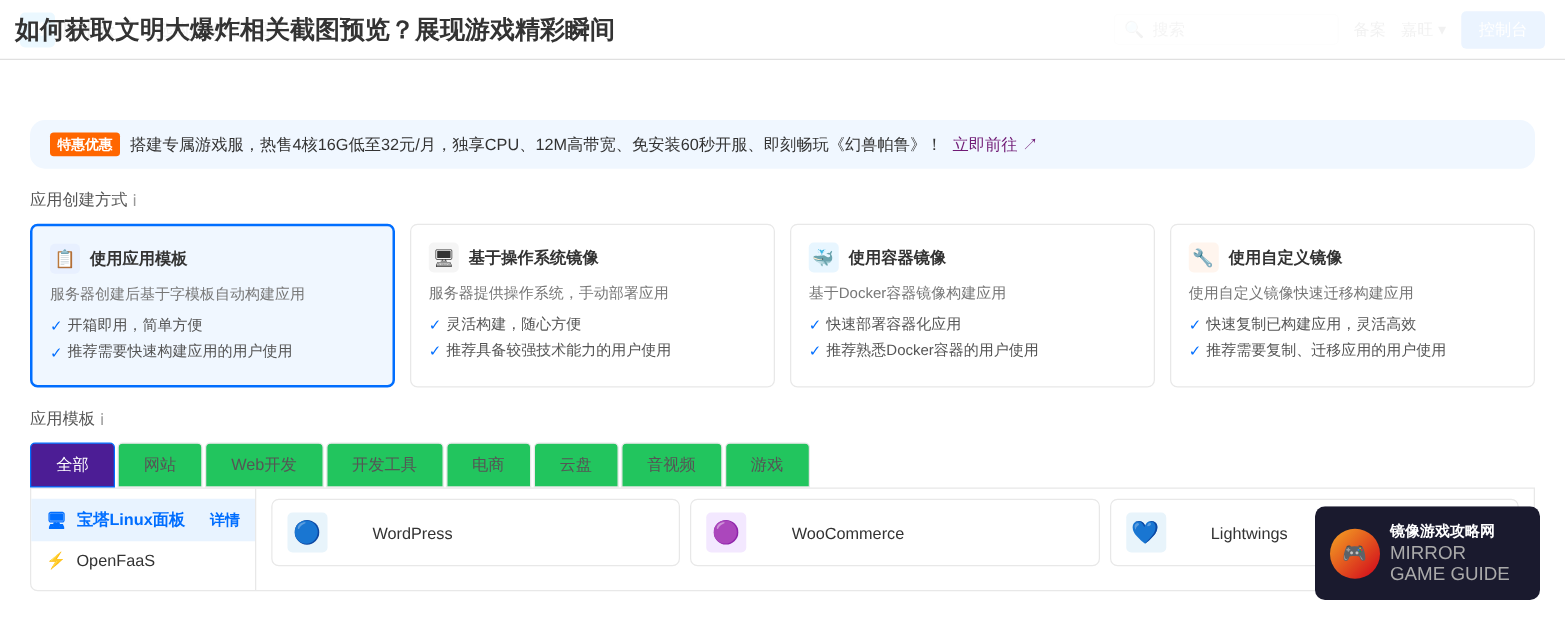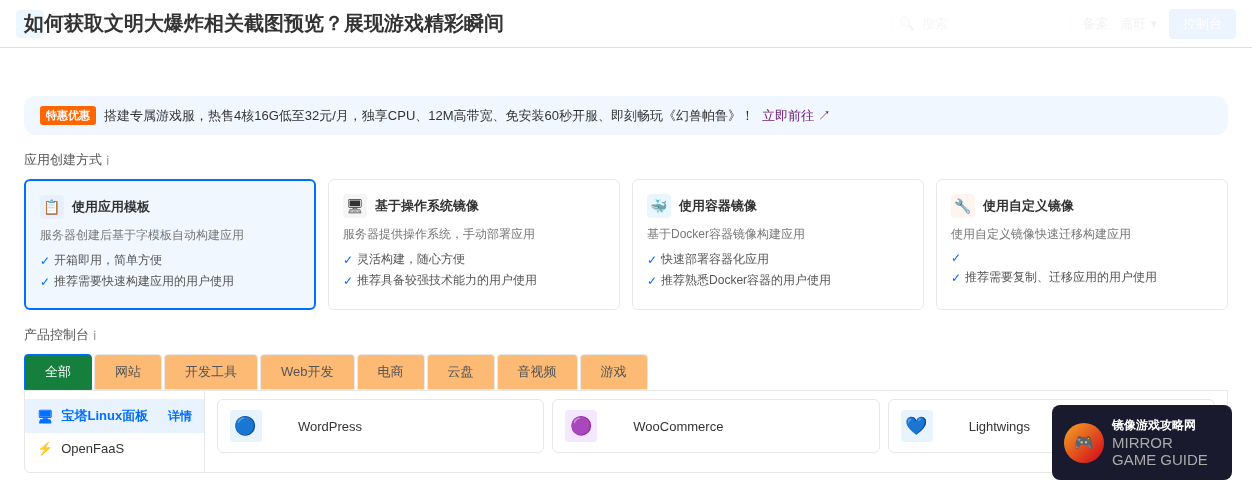--- a/index.html
+++ b/index.html
@@ -36,22 +36,22 @@
     .creation-card-header { display: flex; align-items: center; gap: 8px; margin-bottom: 8px; }
     .creation-card-icon { width: 24px; height: 24px; border-radius: 4px; display: flex; align-items: center; justify-content: center; font-size: 14px; }
     .creation-card-title { font-size: 13px; font-weight: bold; color: #333; }
     .creation-card-desc { font-size: 12px; color: #777; margin-bottom: 8px; }
     .creation-card-features { list-style: none; }
     .creation-card-features li { font-size: 12px; color: #555; display: flex; align-items: center; gap: 4px; margin-bottom: 4px; }
     .check-icon { color: #006eff; font-size: 12px; }
 
     
     .template-tabs { display: flex; gap: 0; margin-bottom: 0; border-bottom: none; flex-wrap: wrap; }
-    .template-tab { padding: 8px 20px; cursor: pointer; font-size: 13px; color: #555; border: 1px solid #e8e8e8; margin-right: 2px; border-radius: 4px 4px 0 0; background: #fdba74; }
-    .template-tab.active { background: #15803d; color: #fff; border-color: #006eff; }
+    .template-tab { padding: 8px 20px; cursor: pointer; font-size: 13px; color: #555; border: 1px solid #e8e8e8; margin-right: 2px; border-radius: 4px 4px 0 0; background: #22c55e; }
+    .template-tab.active { background: #4c1d95; color: #fff; border-color: #006eff; }
 
     .template-body { border: 1px solid #e8e8e8; border-radius: 0 0 6px 6px; display: flex; }
     
     .template-sidebar { width: 180px; border-right: 1px solid #e8e8e8; padding: 8px 0; flex-shrink: 0; }
     .sidebar-item { display: flex; align-items: center; justify-content: space-between; padding: 8px 12px; cursor: pointer; font-size: 13px; color: #333; }
     .sidebar-item.active { background: #e8f3ff; color: #006eff; font-weight: bold; }
     .sidebar-item-inner { display: flex; align-items: center; gap: 8px; }
     .sidebar-detail { font-size: 12px; color: #006eff; }
 
     .template-grid-wrap { flex: 1; padding: 8px 12px; }
@@ -61,21 +61,21 @@
     .template-item-name { font-size: 13px; color: #333; font-weight: 500; margin-left: 26px; }
 
     
     .corner-banner { position: fixed; bottom: 20px; right: 20px; background: #1a1a2e; border-radius: 8px; padding: 12px; width: 180px; display: flex; align-items: center; gap: 8px; z-index: 100; }
     .corner-banner-text { color: #fff; font-size: 11px; }
     .corner-banner-icon { width: 40px; height: 40px; border-radius: 50%; background: linear-gradient(135deg, #f5a623, #d0021b); flex-shrink: 0; display: flex; align-items: center; justify-content: center; color: #fff; font-size: 16px; }
 
     
     .overlay-title-bar {
       position: absolute; top: 0; left: 0; width: 100%; background: rgba(255,255,255,0.92);
-      padding: 10px 24px; font-size: 20px; font-weight: bold; color: #333;
+      padding: 10px 12px; font-size: 20px; font-weight: bold; color: #333;
       border-bottom: 1px solid #e0e0e0; z-index: 50; display: flex; align-items: center;
     }
   </style>
 </head>
 <body>
 
 <div class="top-nav">
   <div class="top-nav-logo">
     <div class="logo-icon">
       <span>腾</span>
@@ -170,41 +170,42 @@
       </div>
       <div class="creation-card">
         <div class="creation-card-header">
           <div class="creation-card-icon" style="background:#fff5ee;">🔧</div>
           <span class="creation-card-title">使用自定义镜像</span>
         </div>
         <div class="creation-card-desc">使用自定义镜像快速迁移构建应用</div>
         <ul class="creation-card-features">
           <li>
               <span class="check-icon">✓</span>
+              <span>快速复制已构建应用，灵活高效</span>
             </li>
           <li>
               <span class="check-icon">✓</span>
               <span>推荐需要复制、迁移应用的用户使用</span>
             </li>
         </ul>
       </div>
     </div>
   </div>
 
   <div class="section">
     <div class="section-label">
-      <span>产品控制台</span>
+      <span>应用模板</span>
       <span style="color:#999;cursor:pointer;">ℹ</span>
     </div>
 
     <div class="template-tabs">
       <div class="template-tab active">全部</div>
       <div class="template-tab">网站</div>
+      <div class="template-tab">Web开发</div>
       <div class="template-tab">开发工具</div>
-      <div class="template-tab">Web开发</div>
       <div class="template-tab">电商</div>
       <div class="template-tab">云盘</div>
       <div class="template-tab">音视频</div>
       <div class="template-tab">游戏</div>
     </div>
 
     <div class="template-body">
 
       <div class="template-sidebar">
         <div class="sidebar-item active">

